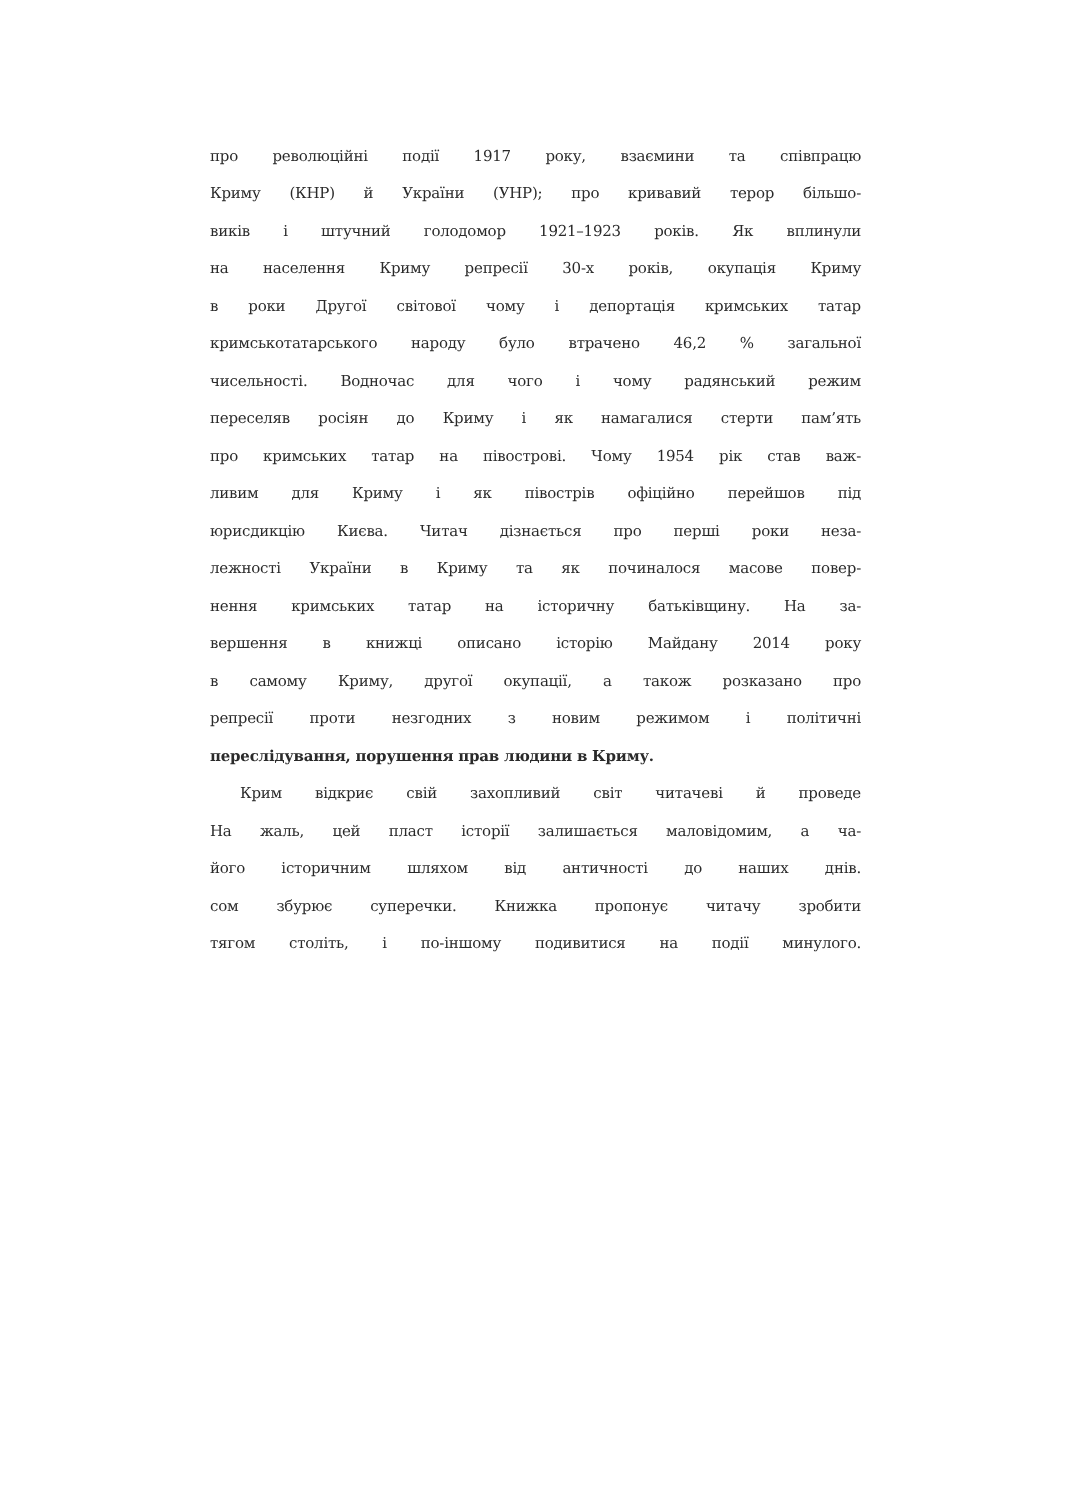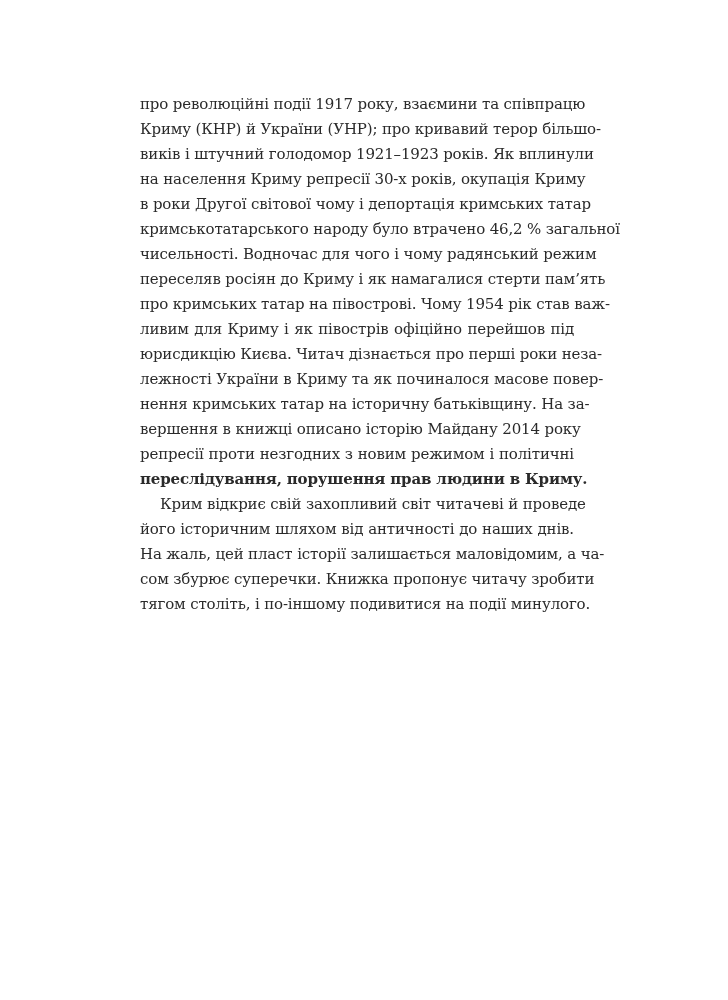--- a/index.html
+++ b/index.html
@@ -12,21 +12,21 @@
       height: 1000px;
       position: relative;
       overflow: hidden;
     }
     .page {
       position: absolute;
       left: 140px;
       top: 92px;
       width: 434px;
       font-family: "DejaVu Serif", "Liberation Serif", serif;
-      font-size: 15px;
+      font-size: 10px;
       line-height: 25px;
       color: #2a2a2a;
       letter-spacing: -0.15px;
     }
     .para {
       margin: 0;
     }
     .line {
       display: block;
       white-space: nowrap;
@@ -54,23 +54,24 @@
     <span class="line">в роки Другої світової чому і депортація кримських татар</span>
     <span class="line">кримськотатарського народу було втрачено 46,2 % загальної</span>
     <span class="line">чисельності. Водночас для чого і чому радянський режим</span>
     <span class="line">переселяв росіян до Криму і як намагалися стерти пам’ять</span>
     <span class="line">про кримських татар на півострові. Чому 1954 рік став важ-</span>
     <span class="line">ливим для Криму і як півострів офіційно перейшов під</span>
     <span class="line">юрисдикцію Києва. Читач дізнається про перші роки неза-</span>
     <span class="line">лежності України в Криму та як починалося масове повер-</span>
     <span class="line">нення кримських татар на історичну батьківщину. На за-</span>
     <span class="line">вершення в книжці описано історію Майдану 2014 року</span>
+    <span class="line">в самому Криму, другої окупації, а також розказано про</span>
     <span class="line">репресії проти незгодних з новим режимом і політичні</span>
     <span class="line last">переслідування, порушення прав людини в Криму.</span>
   </p>
   <p class="para indent">
     <span class="line">Крим відкриє свій захопливий світ читачеві й проведе</span>
+    <span class="line">На жаль, цей пласт історії залишається маловідомим, а ча-</span>
     <span class="line">його історичним шляхом від античності до наших днів.</span>
-    <span class="line">На жаль, цей пласт історії залишається маловідомим, а ча-</span>
     <span class="line">сом збурює суперечки. Книжка пропонує читачу зробити</span>
     <span class="line">тягом століть, і по-іншому подивитися на події минулого.</span>
   </p>
 </div>
 
 </body></html>

